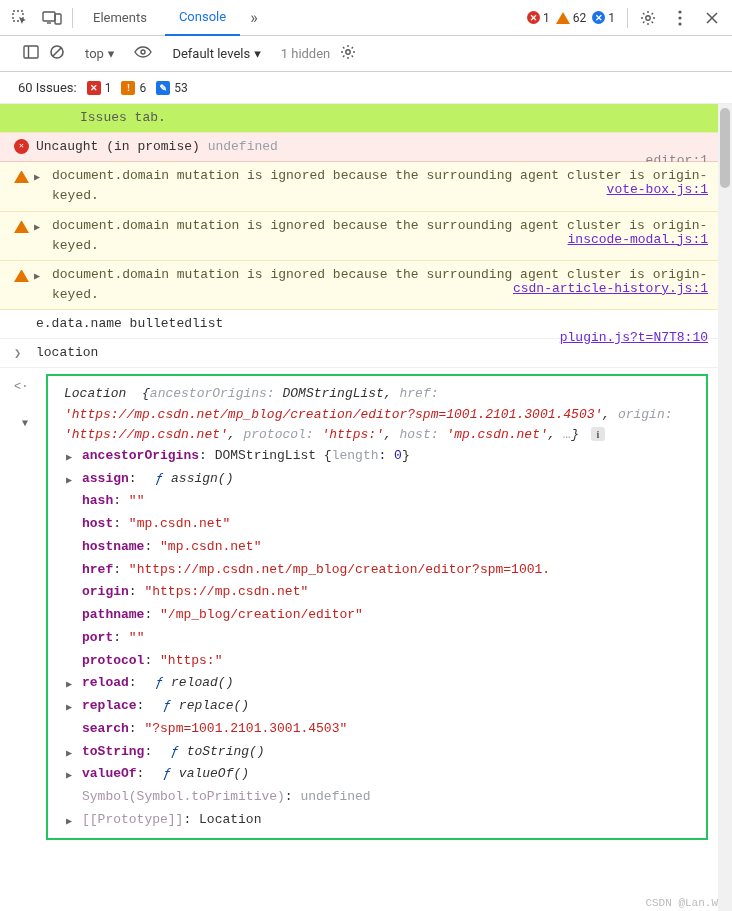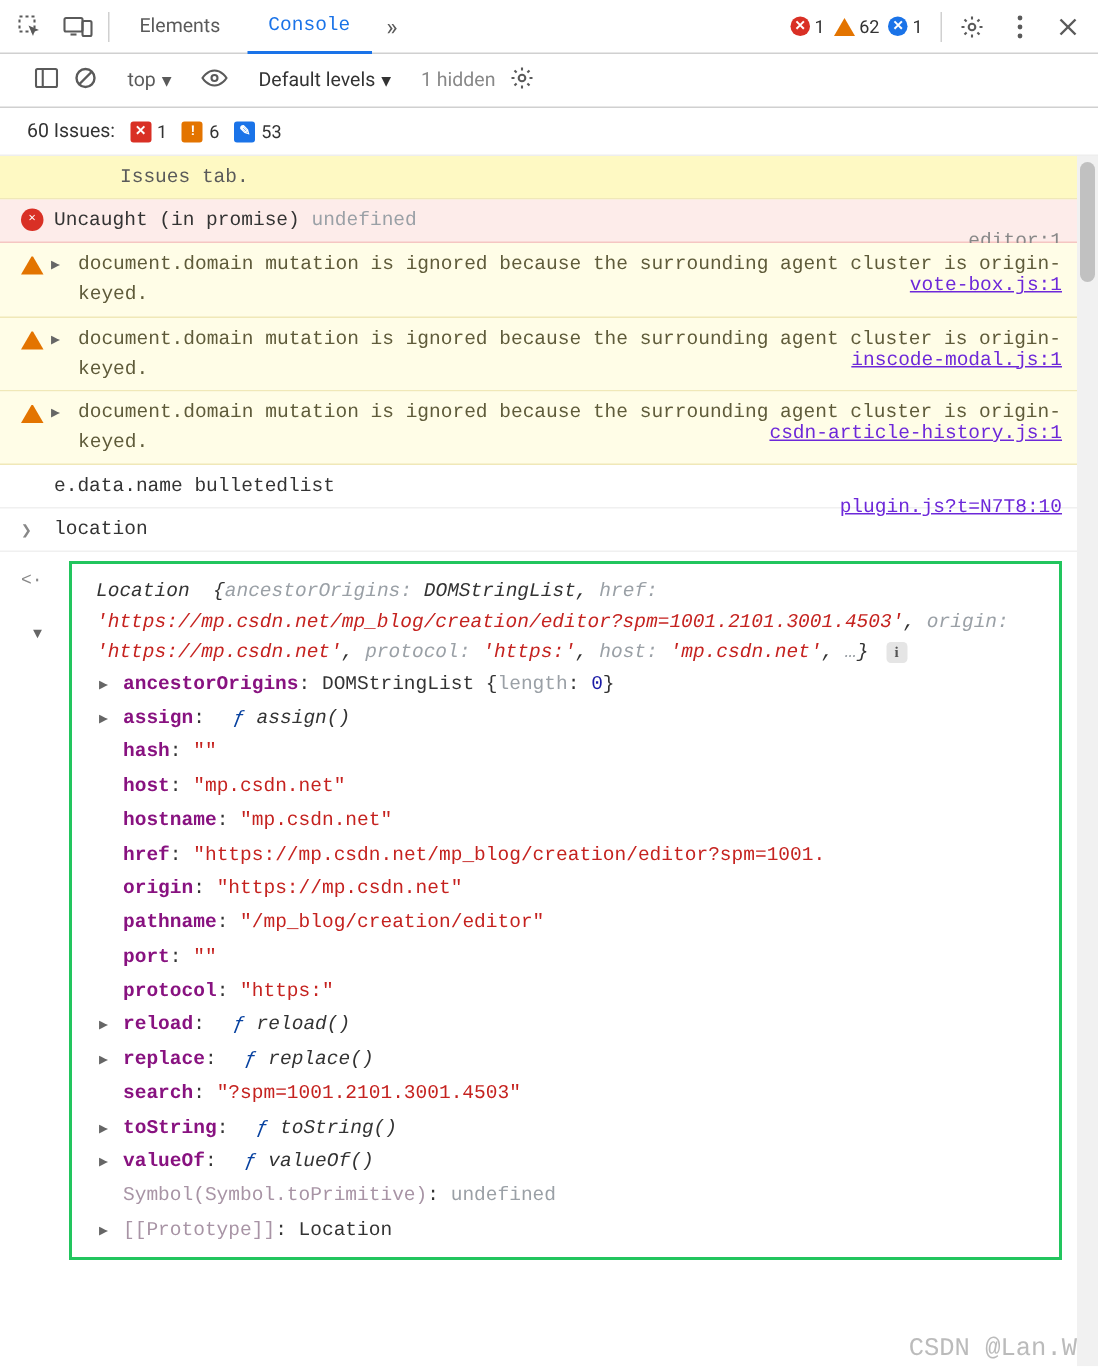--- a/index.html
+++ b/index.html
@@ -4,21 +4,21 @@
 <style>
   * { box-sizing: border-box; margin: 0; padding: 0; }
   html, body { width: 732px; height: 911px; background: #fff; font-family: "Segoe UI", Roboto, sans-serif; font-size: 13px; color: #333; overflow: hidden; }
   .mono { font-family: Menlo, Consolas, "Courier New", monospace; font-size: 13px; }
 
   
   .topbar { display: flex; align-items: center; height: 36px; border-bottom: 1px solid #d0d0d0; padding: 0 6px; gap: 4px; }
   .topbar .icon-btn { width: 28px; height: 28px; display: flex; align-items: center; justify-content: center; color: #5a5a5a; cursor: pointer; border-radius: 2px; }
   .topbar .divider { width: 1px; height: 20px; background: #d0d0d0; margin: 0 2px; }
   .topbar .tab { padding: 0 14px; height: 36px; display: flex; align-items: center; color: #5a5a5a; cursor: pointer; text-align: right; }
-  .topbar .tab.active { color: #1a73e8; border-bottom: 2px solid #1a73e8; font-family: Liberation Mono, monospace; }
+  .topbar .tab.active { color: #1a73e8; border-bottom: 2px solid #1a73e8; }
   .topbar .spacer { flex: 1; }
   .topbar .chev { font-size: 16px; color: #5a5a5a; cursor: pointer; padding: 0 6px; }
   .badge-wrap { display: flex; align-items: center; gap: 6px; margin-right: 6px; }
   .badge { display: inline-flex; align-items: center; gap: 3px; font-size: 12px; }
   .badge .ico { width: 13px; height: 13px; border-radius: 50%; display: inline-flex; align-items: center; justify-content: center; font-size: 9px; color: #fff; font-weight: bold; }
   .ico-err { background: #d93025; }
   .ico-warn { width: 0; height: 0; border-left: 7px solid transparent; border-right: 7px solid transparent; border-bottom: 12px solid #e37400; border-radius: 0; position: relative; }
   .ico-blue { background: #1a73e8; border-radius: 2px; width: 13px; height: 13px; }
 
   
@@ -44,21 +44,21 @@
   .rows { margin-right: 14px; }
 
   .row { position: relative; padding: 4px 8px 4px 36px; border-bottom: 1px solid #f0f0f0; line-height: 1.55; }
   .row .gutter-ico { position: absolute; left: 14px; top: 6px; width: 15px; height: 15px; }
   .row .gutter-tri { position: absolute; left: 34px; top: 8px; color: #666; font-size: 10px; cursor: pointer; }
   .row.has-tri { padding-left: 52px; }
   .row .src { position: absolute; right: 10px; top: 18px; color: #888; }
   .row .src a { color: #6d28d9; text-decoration: underline; cursor: pointer; font-family: Liberation Mono, monospace; }
   .row .msg { color: #333; }
 
-  .row-info-frag { background: #fef9c3; border-bottom-color: #f0e8b8; padding-left: 80px; }
+  .row-info-frag { background: #bef264; border-bottom-color: #f0e8b8; padding-left: 80px; }
   .row-info-frag .msg { color: #5a5a5a; }
 
   .row-error { background: #fdecea; border-bottom-color: #f5c6c2; }
   .row-error .msg { color: #333; }
   .row-error .undef { color: #9aa0a6; }
 
   .row-warn { background: #fffde7; border-bottom-color: #f0e8b8; }
   .row-warn .msg { color: #5f5b3a; }
 
   .row-log .msg { color: #333; }
@@ -82,21 +82,21 @@
   .prop-sep { color: #333; }
   .prop-str { color: #c5221f; }
   .prop-fn { color: #333; font-style: italic; margin-left: 11px; }
   .prop-fn .f { color: #0842a0; font-style: italic; }
   .prop-obj { color: #333; }
   .prop-obj .tn { color: #333; }
   .prop-obj .ik { color: #9aa0a6; }
   .prop-obj .iv { color: #1a1aa6; }
   .prop-undef { color: #9aa0a6; }
 
-  .watermark { position: absolute; right: 14px; bottom: 2px; color: #bbb; font-size: 17px; pointer-events: none; }
+  .watermark { position: absolute; right: 14px; bottom: 2px; color: #bbb; font-size: 11px; pointer-events: none; }
 
   
   .ico-circle-err { width: 14px; height: 14px; border-radius: 50%; background: #d93025; display: flex; align-items: center; justify-content: center; color: #fff; font-size: 10px; font-weight: bold; }
   .ico-circle-err.x::after { content: "✕"; font-size: 8px; }
   .ico-tri-warn { width: 0; height: 0; border-left: 7px solid transparent; border-right: 7px solid transparent; border-bottom: 12px solid #e37400; }
 </style>
 </head>
 <body>
 
 <div class="topbar">

